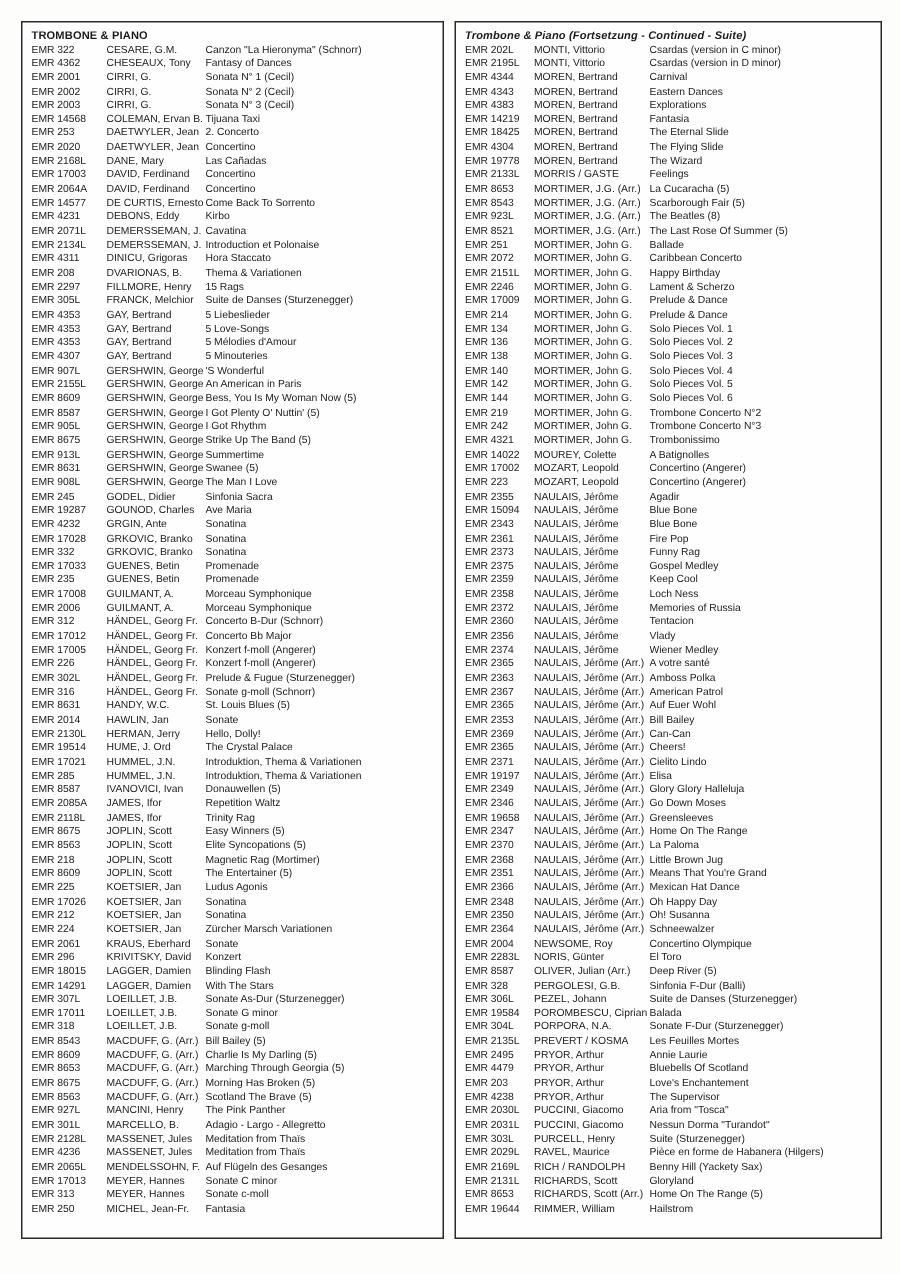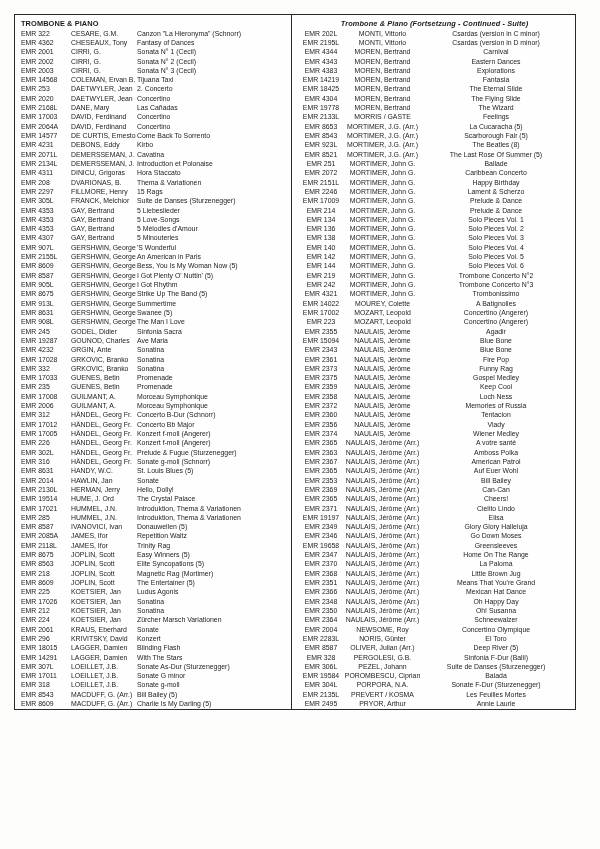--- a/index.html
+++ b/index.html
@@ -7,29 +7,29 @@
     width:600px;height:849px;
     background:#fdfdfc;
     font-family:"Liberation Sans", sans-serif;
     color:#1c1c1c;
     position:relative;
     overflow:hidden;
   }
   .col-box{
     position:absolute;
     top:14px;
-    height:696px;
+    height:812px;
     border:1px solid #2a2a2a;
     background:#fefefe;
     box-sizing:border-box;
     padding:4px 4px 0 6px;
     overflow:hidden;
   }
   #left-box{left:14px;width:282px;}
-  #right-box{left:291px;width:285px;text-align:center;}
+  #right-box{left:303px;width:285px;}
   .box-header{
     font-size:7.4px;
     font-weight:bold;
     line-height:9.6px;
     letter-spacing:.1px;
     white-space:nowrap;
   }
   #right-box .box-header{font-style:italic;}
   .row{
     display:flex;

